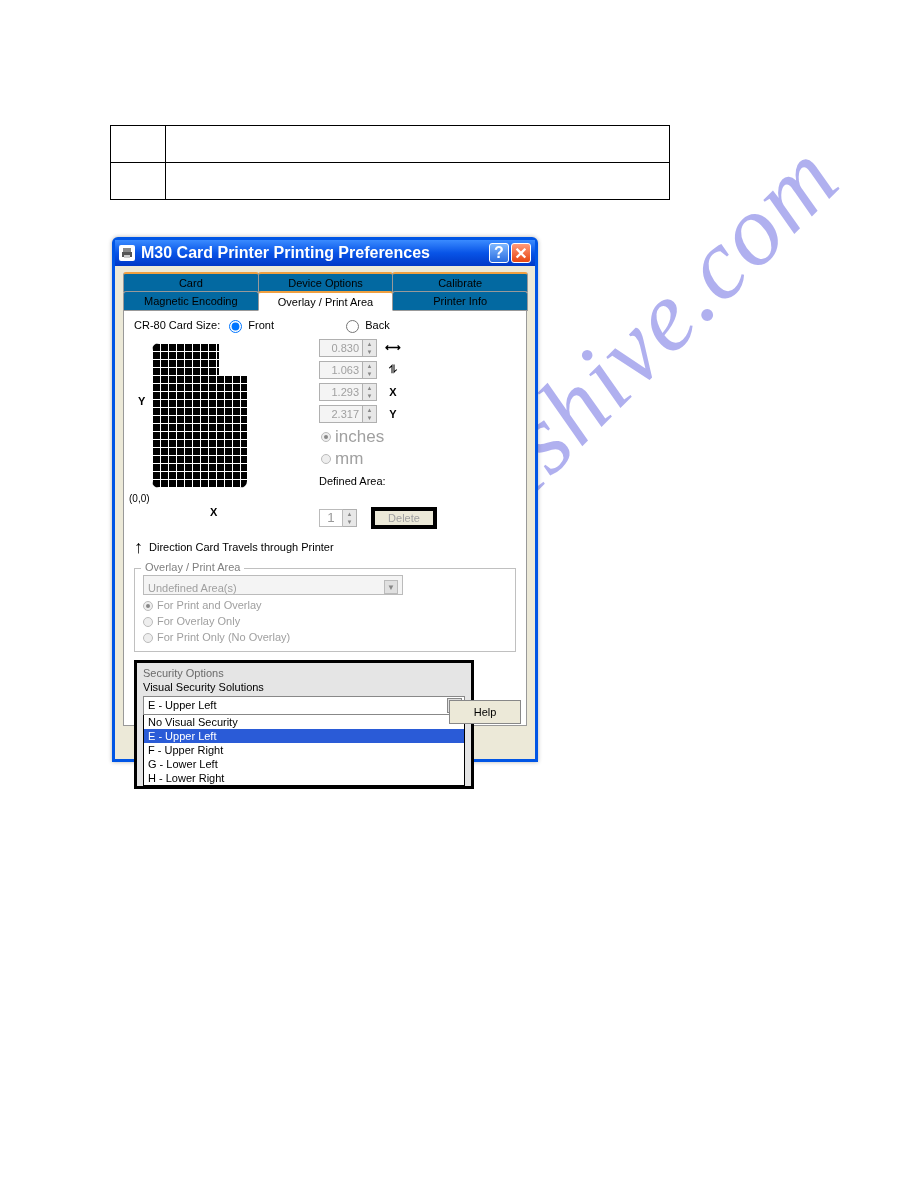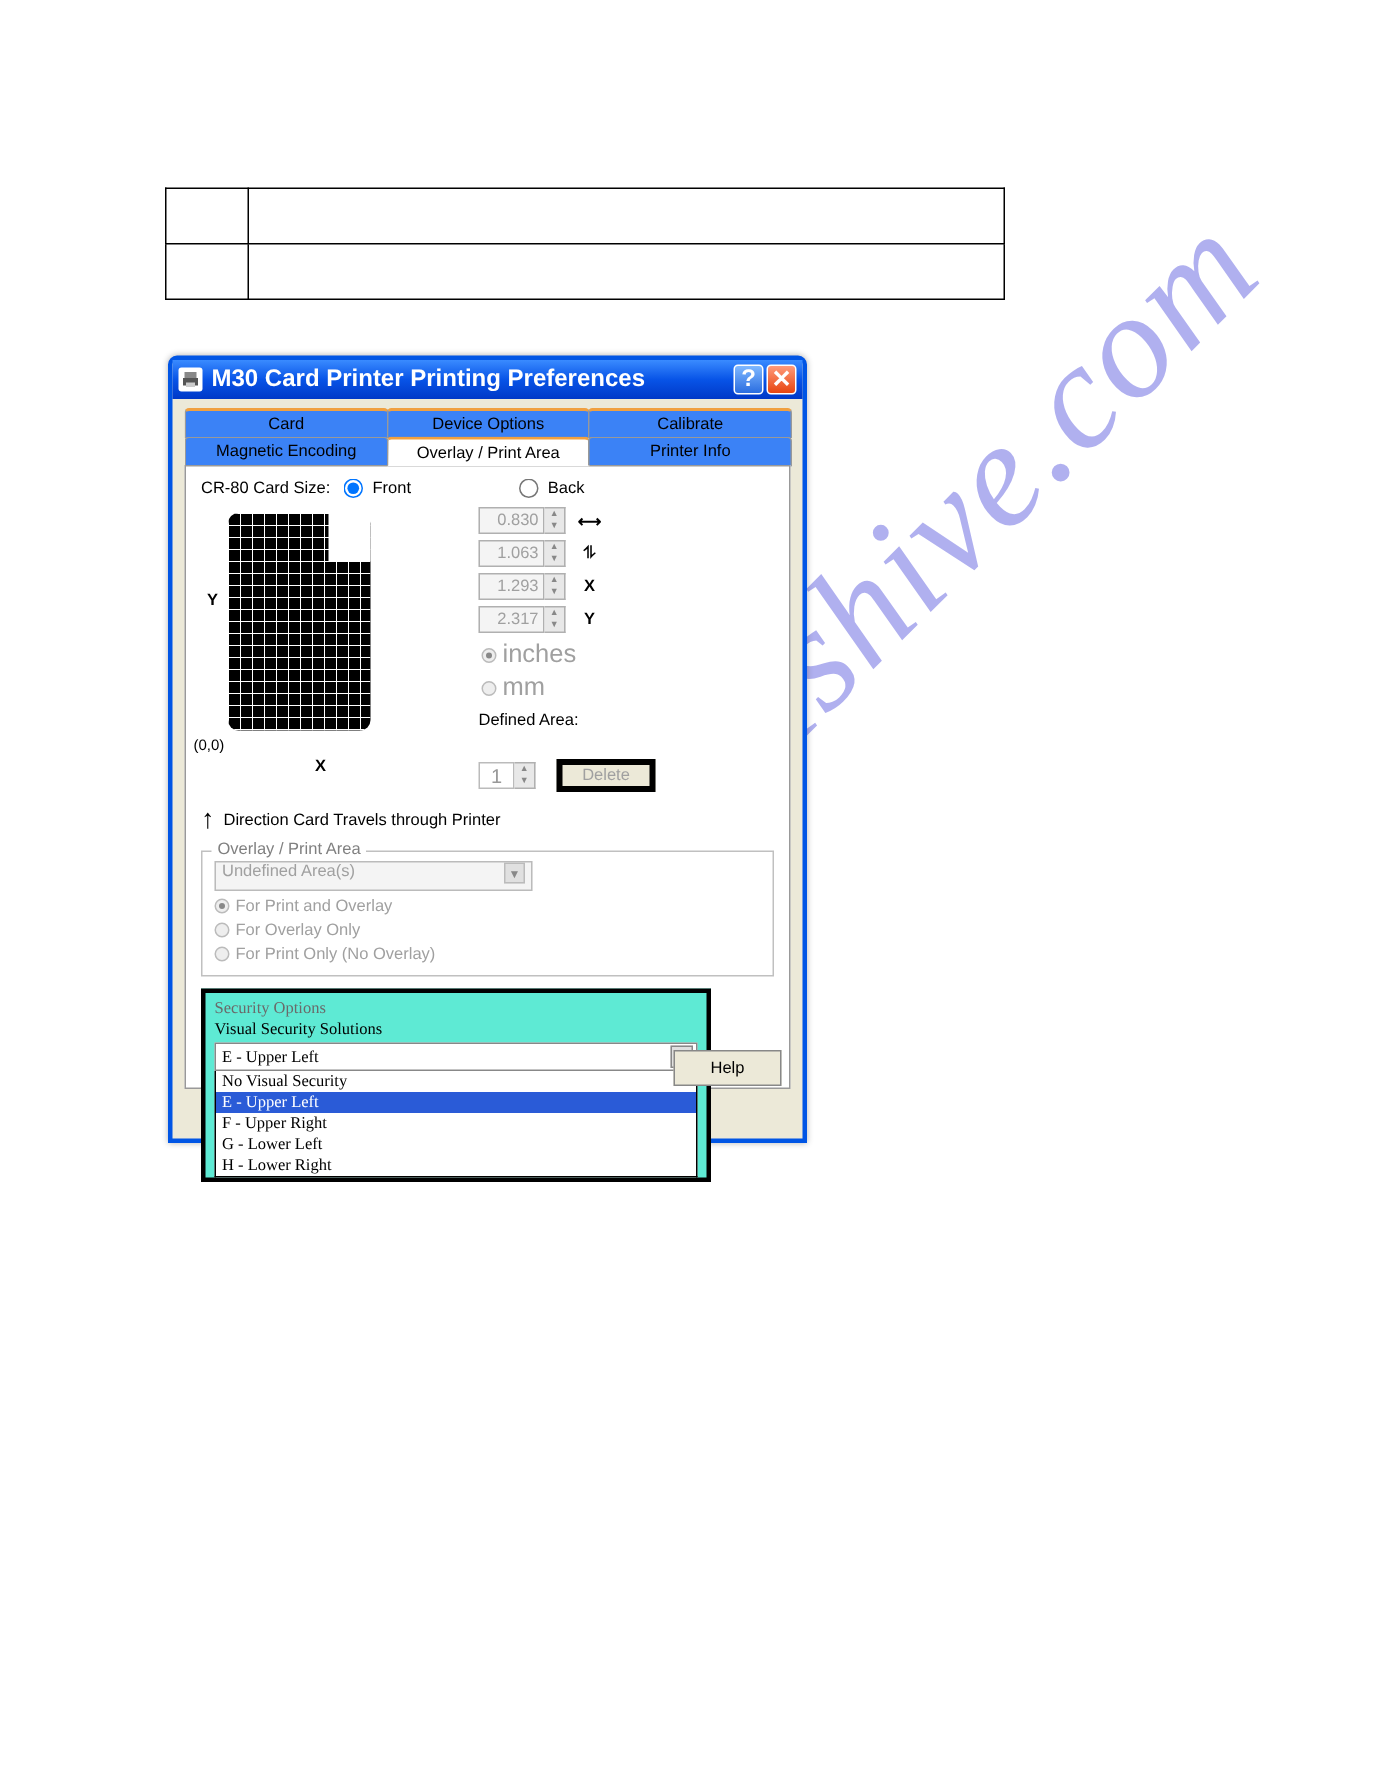--- a/index.html
+++ b/index.html
@@ -89,21 +89,21 @@
 
   .tabs-area {
     padding: 6px 8px 8px 8px;
     position: relative;
   }
   .tab-row { display: flex; }
   .tab {
     flex: 1;
     height: 20px;
     border: 1px solid #999;
-    background: #3b82f6;
+    background: #0369a1;
     text-align: center;
     line-height: 19px;
     font-size: 11px;
     border-bottom: none;
     border-radius: 3px 3px 0 0;
     margin-right: -1px;
   }
   .tab.active {
     background: #fff;
     border-bottom: 1px solid #fff;
@@ -212,43 +212,42 @@
   }
   .groupbox .legend {
     position: absolute;
     top: -8px; left: 6px;
     background: #fff;
     padding: 0 4px;
     font-size: 11px;
     color: #808080;
   }
   .opa-select {
-    width: 212px; height: 20px;
+    width: 260px; height: 20px;
     border: 1px solid #bbb;
     color: #a0a0a0;
     background: #f4f4f4;
     display: flex;
-    align-items: flex-start;
+    align-items: flex-end;
     justify-content: space-between;
     padding: 0 4px;
     font-size: 11px;
   }
   .opa-select .dd { width:14px; height:14px; border:1px solid #bbb; background:#e0e0e0; text-align:center; font-size:8px; line-height:13px; color:#888; }
   .opa-radio { color:#a0a0a0; margin-top:4px; font-size:11px; }
   .opa-radio .r { display:inline-block; width:10px; height:10px; border:1px solid #bbb; border-radius:50%; margin-right:4px; vertical-align:middle; background:#eee; position:relative; }
   .opa-radio .r.checked::after { content:""; position:absolute; top:2px; left:2px; width:4px; height:4px; border-radius:50%; background:#888; }
 
   .security-box {
     border: 3px solid #000;
     margin-top: 8px;
     padding: 4px 6px 0 6px;
     width: 340px;
     position: relative;
-    background: #5eead4;
-    font-family: Liberation Serif, serif;
+    background: #e5e5e5;
   }
   .security-box .sec-legend {
     font-size: 11px;
     color: #6a6a6a;
     margin-bottom: 2px;
   }
   .security-box .sec-label { font-size: 11px; margin-bottom: 3px; }
   .vss-select {
     width: 100%;
     height: 19px;

